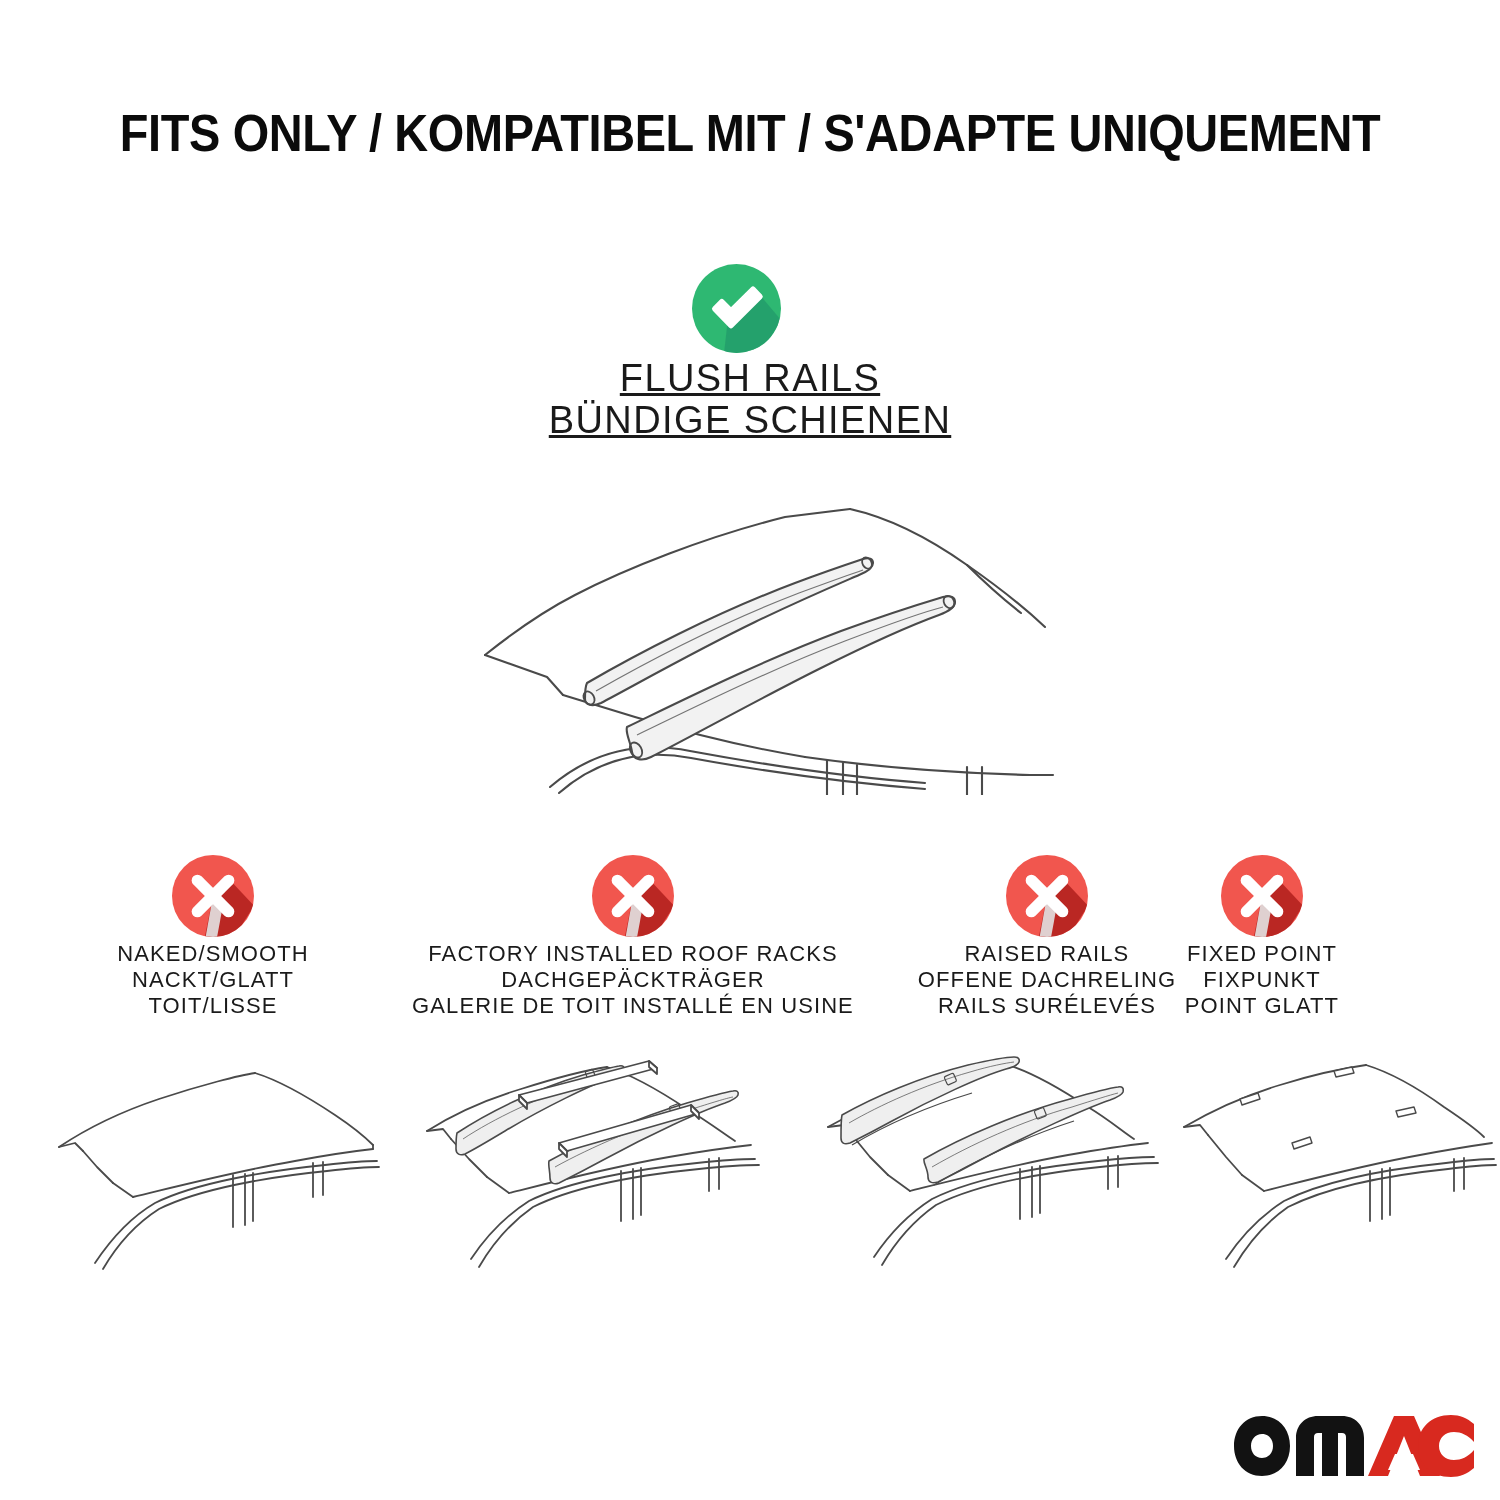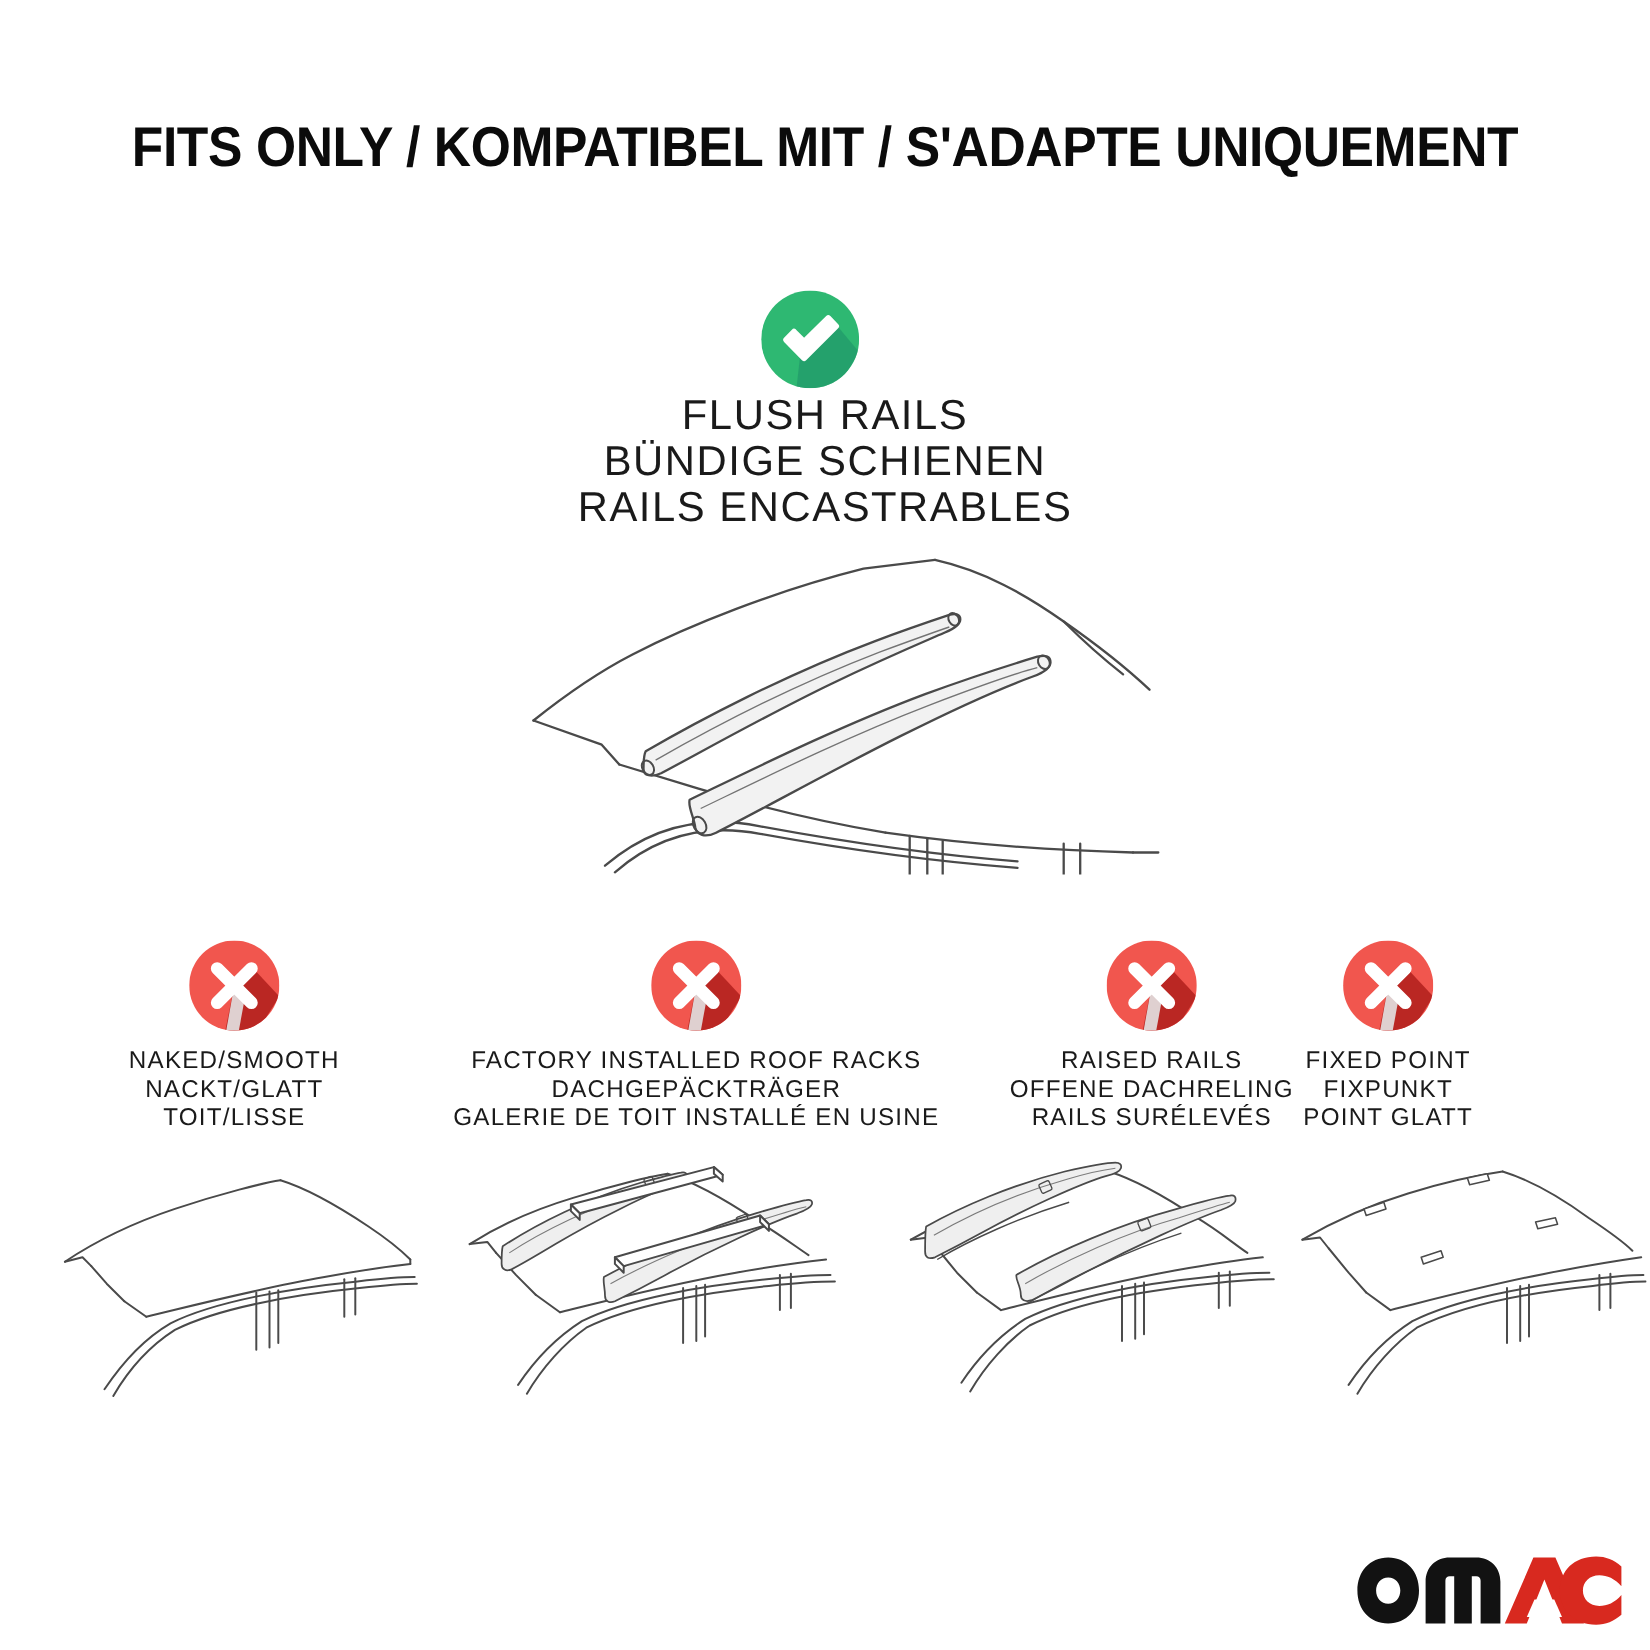--- a/index.html
+++ b/index.html
@@ -48,20 +48,21 @@
     left: 0;
     top: 357px;
     width: 1500px;
     text-align: center;
     font-family: "Liberation Sans", sans-serif;
     font-weight: normal;
     font-size: 38px;
     line-height: 42px;
     letter-spacing: 1.4px;
     color: #1a1a1a;
+    text-decoration: underline;
   }
   .hero-text div { white-space: nowrap; }
 
   .hero-art {
     position: absolute;
     left: 455px;
     top: 495px;
     width: 600px;
     height: 300px;
   }
@@ -71,21 +72,21 @@
     position: absolute;
     top: 855px;
   }
   .col-badge {
     position: relative;
     width: 82px;
     height: 82px;
     margin: 0 auto;
   }
   .col-label {
-    margin-top: 14px;
+    margin-top: 4px;
     text-align: center;
     font-family: "Liberation Sans", sans-serif;
     font-weight: normal;
     font-size: 22px;
     line-height: 26px;
     letter-spacing: 1.1px;
     color: #1a1a1a;
   }
   .col-label div { white-space: nowrap; }
 
@@ -136,21 +137,20 @@
       <g clip-path="url(#heroClip)">
         <path d="M40.5 60 L71.5 29 L100 63 L78 100 L36 100 Z" fill="#21996A" opacity="0.72"></path>
       </g>
       <path d="M25.5 50.5 L33.5 42.2 L43.8 52.6 L68.5 28.2 L76.5 36.6 L43.8 69.2 Z" fill="#FFFFFF" stroke="#FFFFFF" stroke-width="6" stroke-linejoin="round" stroke-linecap="round"></path>
     </svg>
   </div>
 
   <div class="hero-text">
     <div>FLUSH RAILS</div>
     <div>BÜNDIGE SCHIENEN</div>
-    <div>RAILS ENCASTRABLES</div>
   </div>
 
   <div class="hero-art">
     <svg class="roof-svg" viewBox="0 0 600 300">
       <g fill="none" stroke="#4A4A4A" stroke-width="2.1" stroke-linecap="round" stroke-linejoin="round">
 
         <path d="M30 160 C 55 140, 85 118, 120 100 C 170 74, 250 42, 330 22 L 395 14"></path>
         <path d="M395 14 C 440 24, 478 46, 512 70 C 545 93, 572 115, 590 132"></path>
         <path d="M30 160 L 92 182 L 108 200"></path>
         <path d="M108 200 L 180 222 C 230 237, 290 252, 350 262"></path>

